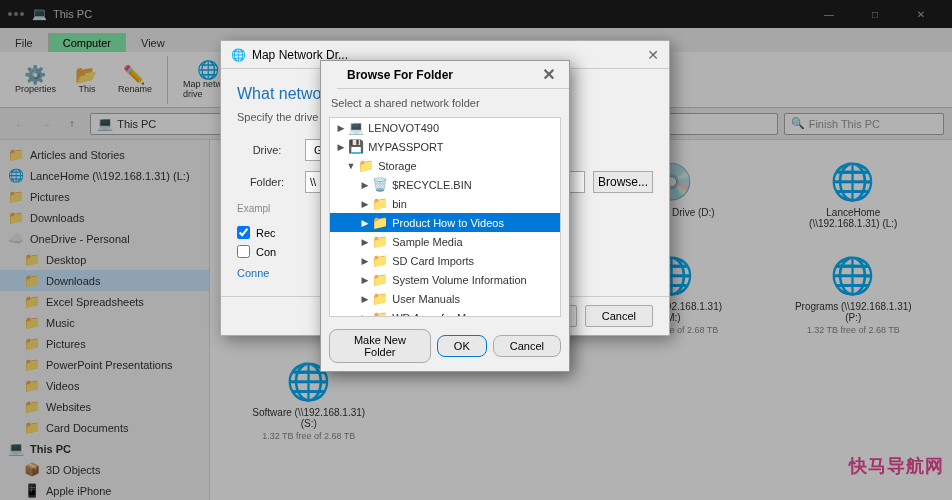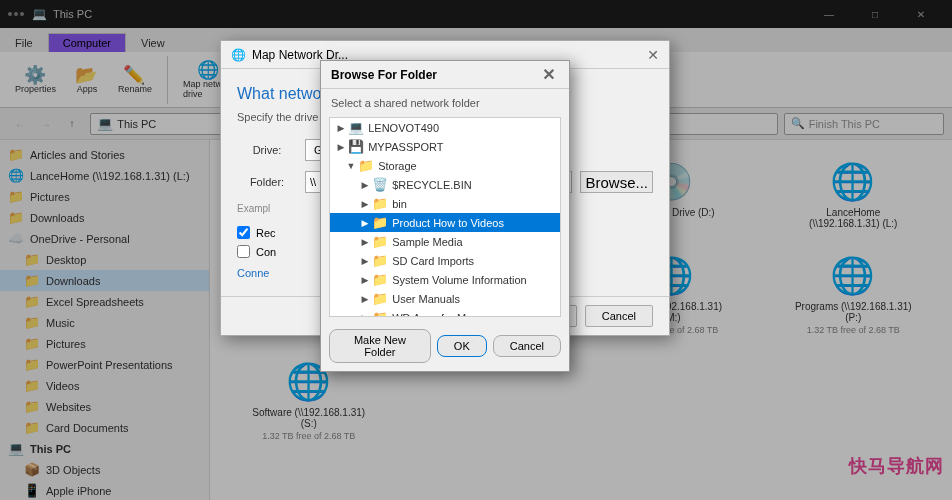--- a/index.html
+++ b/index.html
@@ -28,21 +28,21 @@
     .ribbon-tab {
       padding: 3px 14px;
       font-size: 11px;
       border: 1px solid transparent;
       border-bottom: none;
       cursor: pointer;
       background: #f0f0f0;
       color: #333;
     }
     .ribbon-tab.active {
-      background: #8b5cf6;
+      background: #86efac;
       border-color: #ccc;
       color: #000;
     }
     .ribbon-toolbar {
       background: #fff;
       height: 56px;
       display: flex;
       align-items: center;
       padding: 4px 8px;
       border-bottom: 1px solid #ccc;
@@ -210,21 +210,21 @@
       height: 22px;
       border: 1px solid #aaa;
       background: #fff;
       font-size: 11px;
       padding: 0 4px;
     }
     .map-browse-btn {
       padding: 2px 4px;
       border: 1px solid #aaa;
       background: #e8e8e8;
-      font-size: 15px;
+      font-size: 12px;
       cursor: pointer;
       height: 22px;
     }
     .map-checkbox-row { display: flex; align-items: center; gap: 6px; font-size: 11px; margin-bottom: 6px; }
     .map-example { font-size: 10px; color: #888; margin-bottom: 12px; }
     .map-link { color: #1a6fc4; cursor: pointer; font-size: 11px; }
     .map-footer {
       display: flex;
       justify-content: flex-end;
       gap: 8px;
@@ -256,20 +256,21 @@
     .browse-title-bar {
       background: #f0f0f0;
       height: 28px;
       display: flex;
       align-items: center;
       padding: 0 10px;
       font-size: 12px;
       font-weight: 600;
       color: #000;
       border-bottom: 1px solid #ccc;
+      margin-left: 16px;
     }
     .browse-close { margin-left: auto; cursor: pointer; font-size: 16px; color: #666; width: 20px; height: 20px; display: flex; align-items: center; justify-content: center; }
     .browse-subtitle { font-size: 11px; color: #555; padding: 8px 10px 4px; }
     .browse-tree {
       height: 200px;
       overflow-y: auto;
       background: #fff;
       border: 1px solid #ccc;
       margin: 4px 8px;
     }
@@ -347,21 +348,21 @@
     <div class="ribbon-tab">View</div>
   </div>
 
   <div class="ribbon-toolbar">
     <div class="ribbon-btn">
       <span class="ribbon-icon">⚙️</span>
       <span>Properties</span>
     </div>
     <div class="ribbon-btn">
       <span class="ribbon-icon">📂</span>
-      <span>Apps</span>
+      <span>This</span>
     </div>
     <div class="ribbon-btn">
       <span class="ribbon-icon">✏️</span>
       <span>Rename</span>
     </div>
     <div class="ribbon-sep"></div>
     <div class="ribbon-btn">
       <span class="ribbon-icon">🌐</span>
       <span>Map network<br>drive</span>
     </div>

